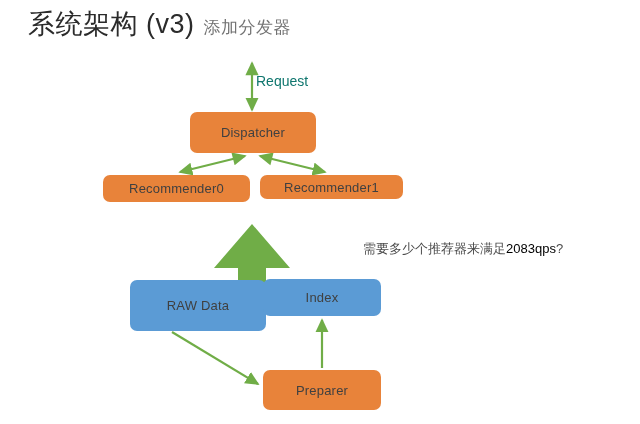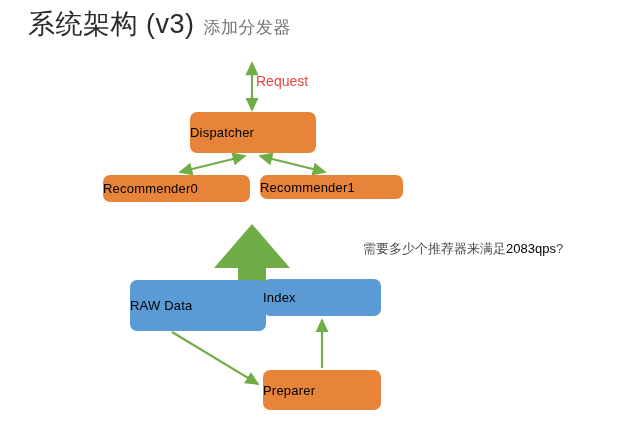--- a/index.html
+++ b/index.html
@@ -34,22 +34,22 @@
     font-size: 17px;
     color: #737373;
     margin-left: 9px;
     letter-spacing: 0.5px;
   }
   .node {
     position: absolute;
     border-radius: 7px;
     display: flex;
     align-items: center;
-    justify-content: flex-start;
-    color: #000000;
+    justify-content: center;
+    color: #404040;
     font-size: 13px;
     letter-spacing: 0.2px;
     box-sizing: border-box;
   }
   .node.orange { background: #e8833a; }
   .node.blue   { background: #5b9bd5; }
 
   #node-dispatcher    { left: 170px; top: 112px; width: 126px; height: 41px; }
   #node-recommender0  { left: 83px;  top: 175px; width: 147px; height: 27px; }
   #node-recommender1  { left: 240px; top: 175px; width: 143px; height: 24px; }
@@ -62,21 +62,21 @@
     left: 0; top: 0;
     width: 640px;
     height: 424px;
     pointer-events: none;
   }
   #label-request {
     position: absolute;
     left: 236px;
     top: 73px;
     font-size: 14px;
-    color: #ef4444;
+    color: #0f766e;
   }
   #annotation {
     position: absolute;
     left: 343px;
     top: 240px;
     font-size: 13px;
     color: #4a4a4a;
     white-space: nowrap;
   }
   #annotation .hl { color: #000000; }

